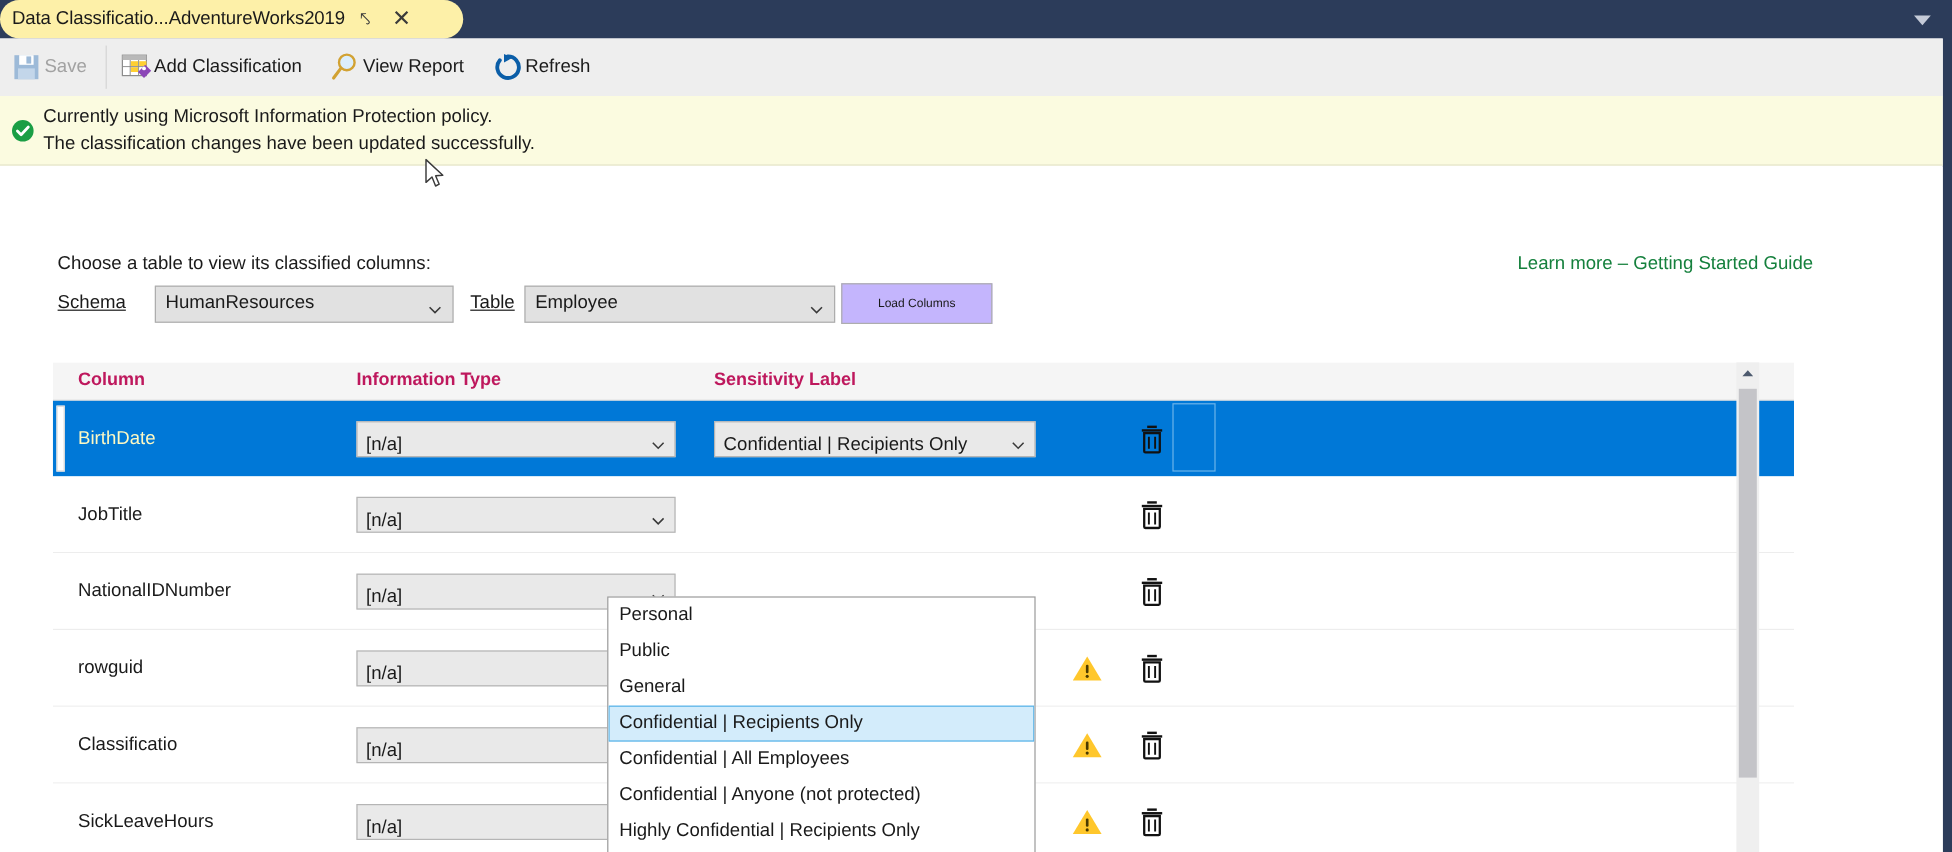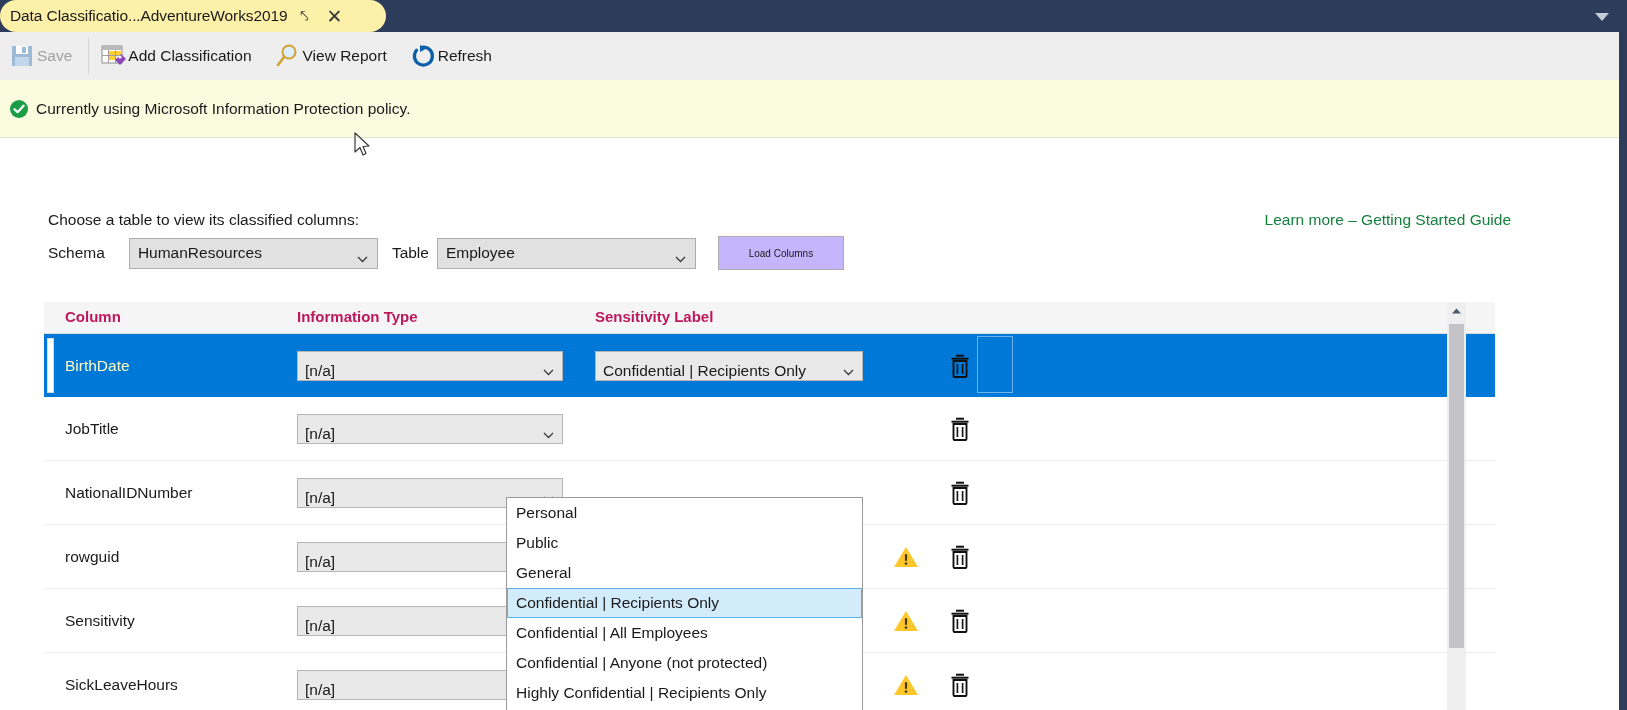--- a/index.html
+++ b/index.html
@@ -150,20 +150,21 @@
     left: 48px; top: 97px;
     display: flex;
     align-items: center;
     gap: 0;
   }
   .pick-label {
     font-size: 15.5px;
     color: #1a1a1a;
     margin-right: 8px;
     white-space: nowrap;
+    text-decoration: underline;
   }
   .combo {
     position: relative;
     height: 31px;
     background: #e1e1e1;
     border: 1px solid #adadad;
     box-sizing: border-box;
     display: flex;
     align-items: center;
     padding-left: 8px;
@@ -173,21 +174,21 @@
     user-select: none;
   }
   .combo .chev {
     position: absolute;
     right: 9px;
     top: 50%;
     transform: translateY(-50%);
     width: 11px; height: 8px;
   }
   #schema-combo { width: 249px; margin-right: 14px; margin-left: 16px; }
-  #table-combo  { width: 259px; margin-right: 22px; }
+  #table-combo  { width: 259px; margin-right: 5px; }
   .btn {
     height: 34px;
     min-width: 126px;
     background: #c4b5fd;
     border: 1px solid #adadad;
     box-sizing: border-box;
     font-size: 10px;
     color: #1a1a1a;
     display: flex;
     align-items: center;
@@ -434,20 +435,21 @@
 
     <div class="infobar">
       <span class="info-icon">
         <svg width="26" height="26" viewBox="0 0 26 26">
           <circle cx="13" cy="13" r="9" fill="#1a9e45"></circle>
           <polyline points="8.5,13.2 11.6,16.3 17.6,9.8" fill="none" stroke="#ffffff" stroke-width="2.3" stroke-linecap="round" stroke-linejoin="round"></polyline>
         </svg>
       </span>
       <div class="info-lines">
         <div>Currently using Microsoft Information Protection policy.</div>
+        <div>The classification changes have been updated successfully.</div>
       </div>
     </div>
 
     <div class="body-area">
 
       <div class="choose-label">Choose a table to view its classified columns:</div>
       <a class="learn-link">Learn more – Getting Started Guide</a>
 
       <div class="picker-row">
         <span class="pick-label">Schema</span>
@@ -574,21 +576,21 @@
               <rect x="7" y="1.2" width="8" height="2" fill="#111111"></rect>
               <rect x="2.5" y="4.2" width="17" height="2" fill="#111111"></rect>
               <path d="M4.5 7.5 h13 v15 a1 1 0 0 1 -1 1 h-11 a1 1 0 0 1 -1 -1 z" fill="none" stroke="#111111" stroke-width="1.9"></path>
               <line x1="8.4" y1="10.5" x2="8.4" y2="20.5" stroke="#111111" stroke-width="1.6"></line>
               <line x1="13.6" y1="10.5" x2="13.6" y2="20.5" stroke="#111111" stroke-width="1.6"></line>
             </svg>
           </span>
         </div>
 
         <div class="row">
-          <span class="cell-col">Sensitivity</span>
+          <span class="cell-col">Classificatio</span>
           <div class="cell-combo it-combo">
             <span>[n/a]</span>
             <span class="chev">
               <svg width="11" height="8" viewBox="0 0 11 8">
                   <polyline points="1,2 5.5,6.5 10,2" fill="none" stroke="#3a3a3a" stroke-width="1.3"></polyline>
                 </svg>
             </span>
           </div>
           <span class="warn-icon">
             <svg width="26" height="24" viewBox="0 0 26 24">

